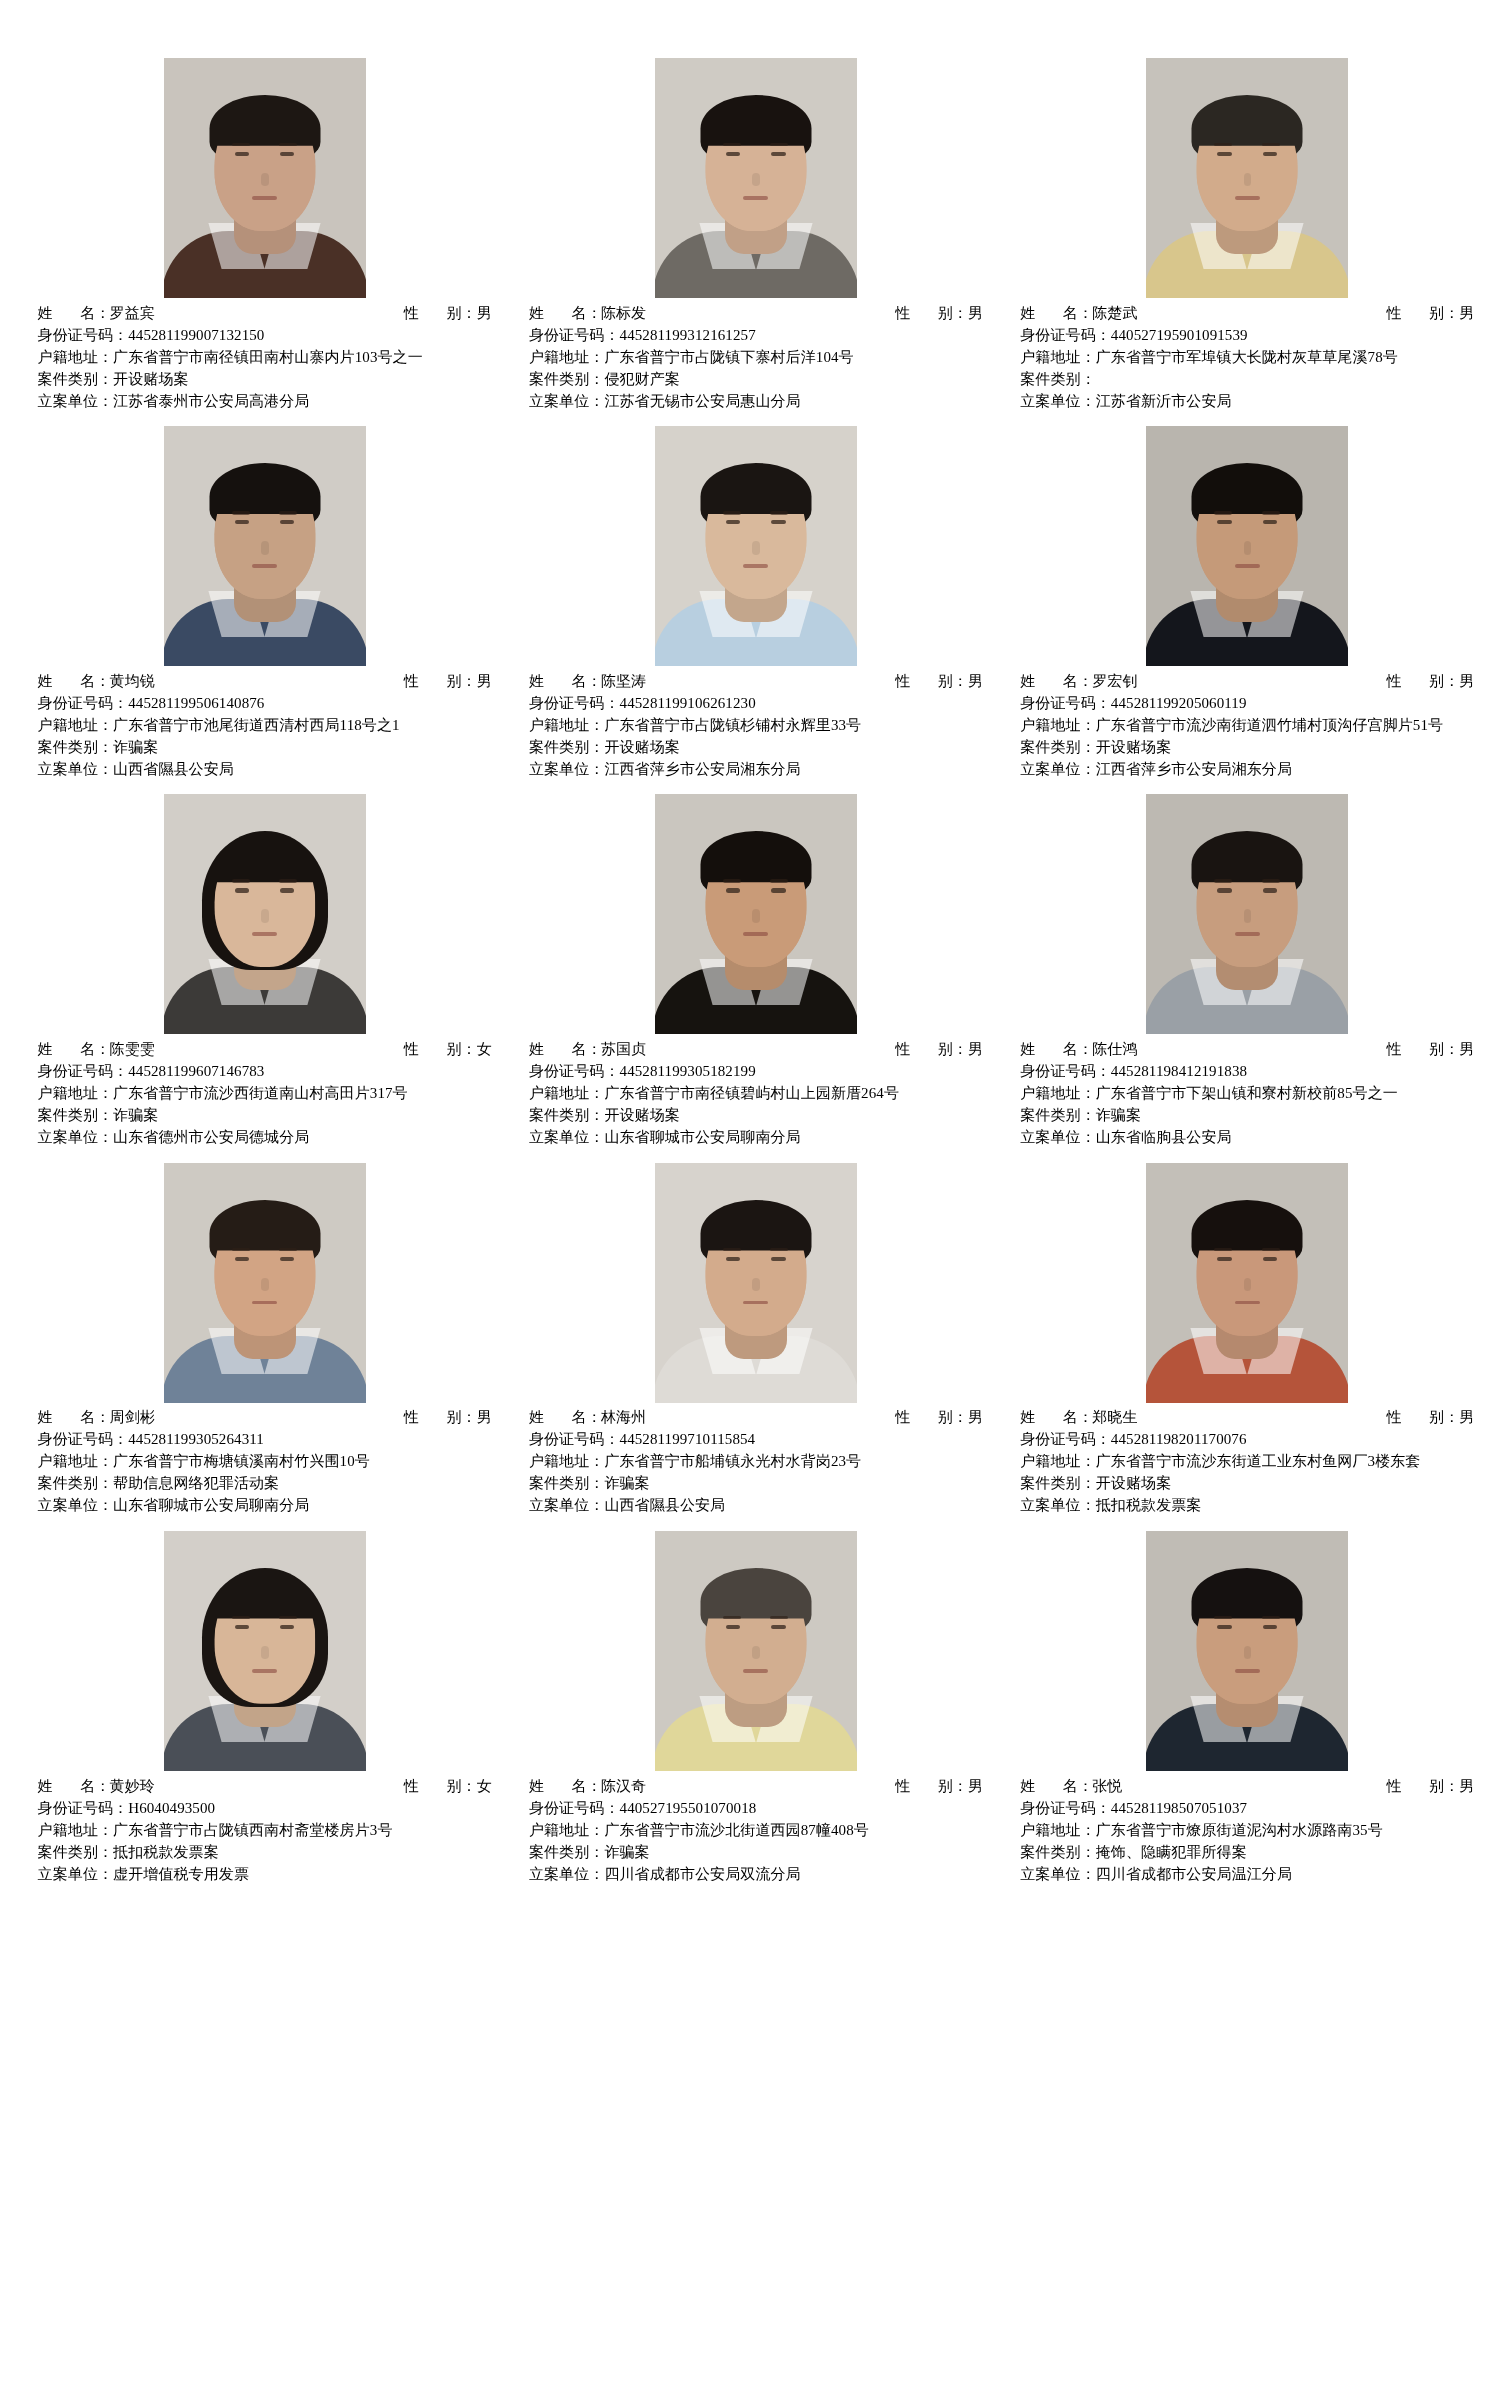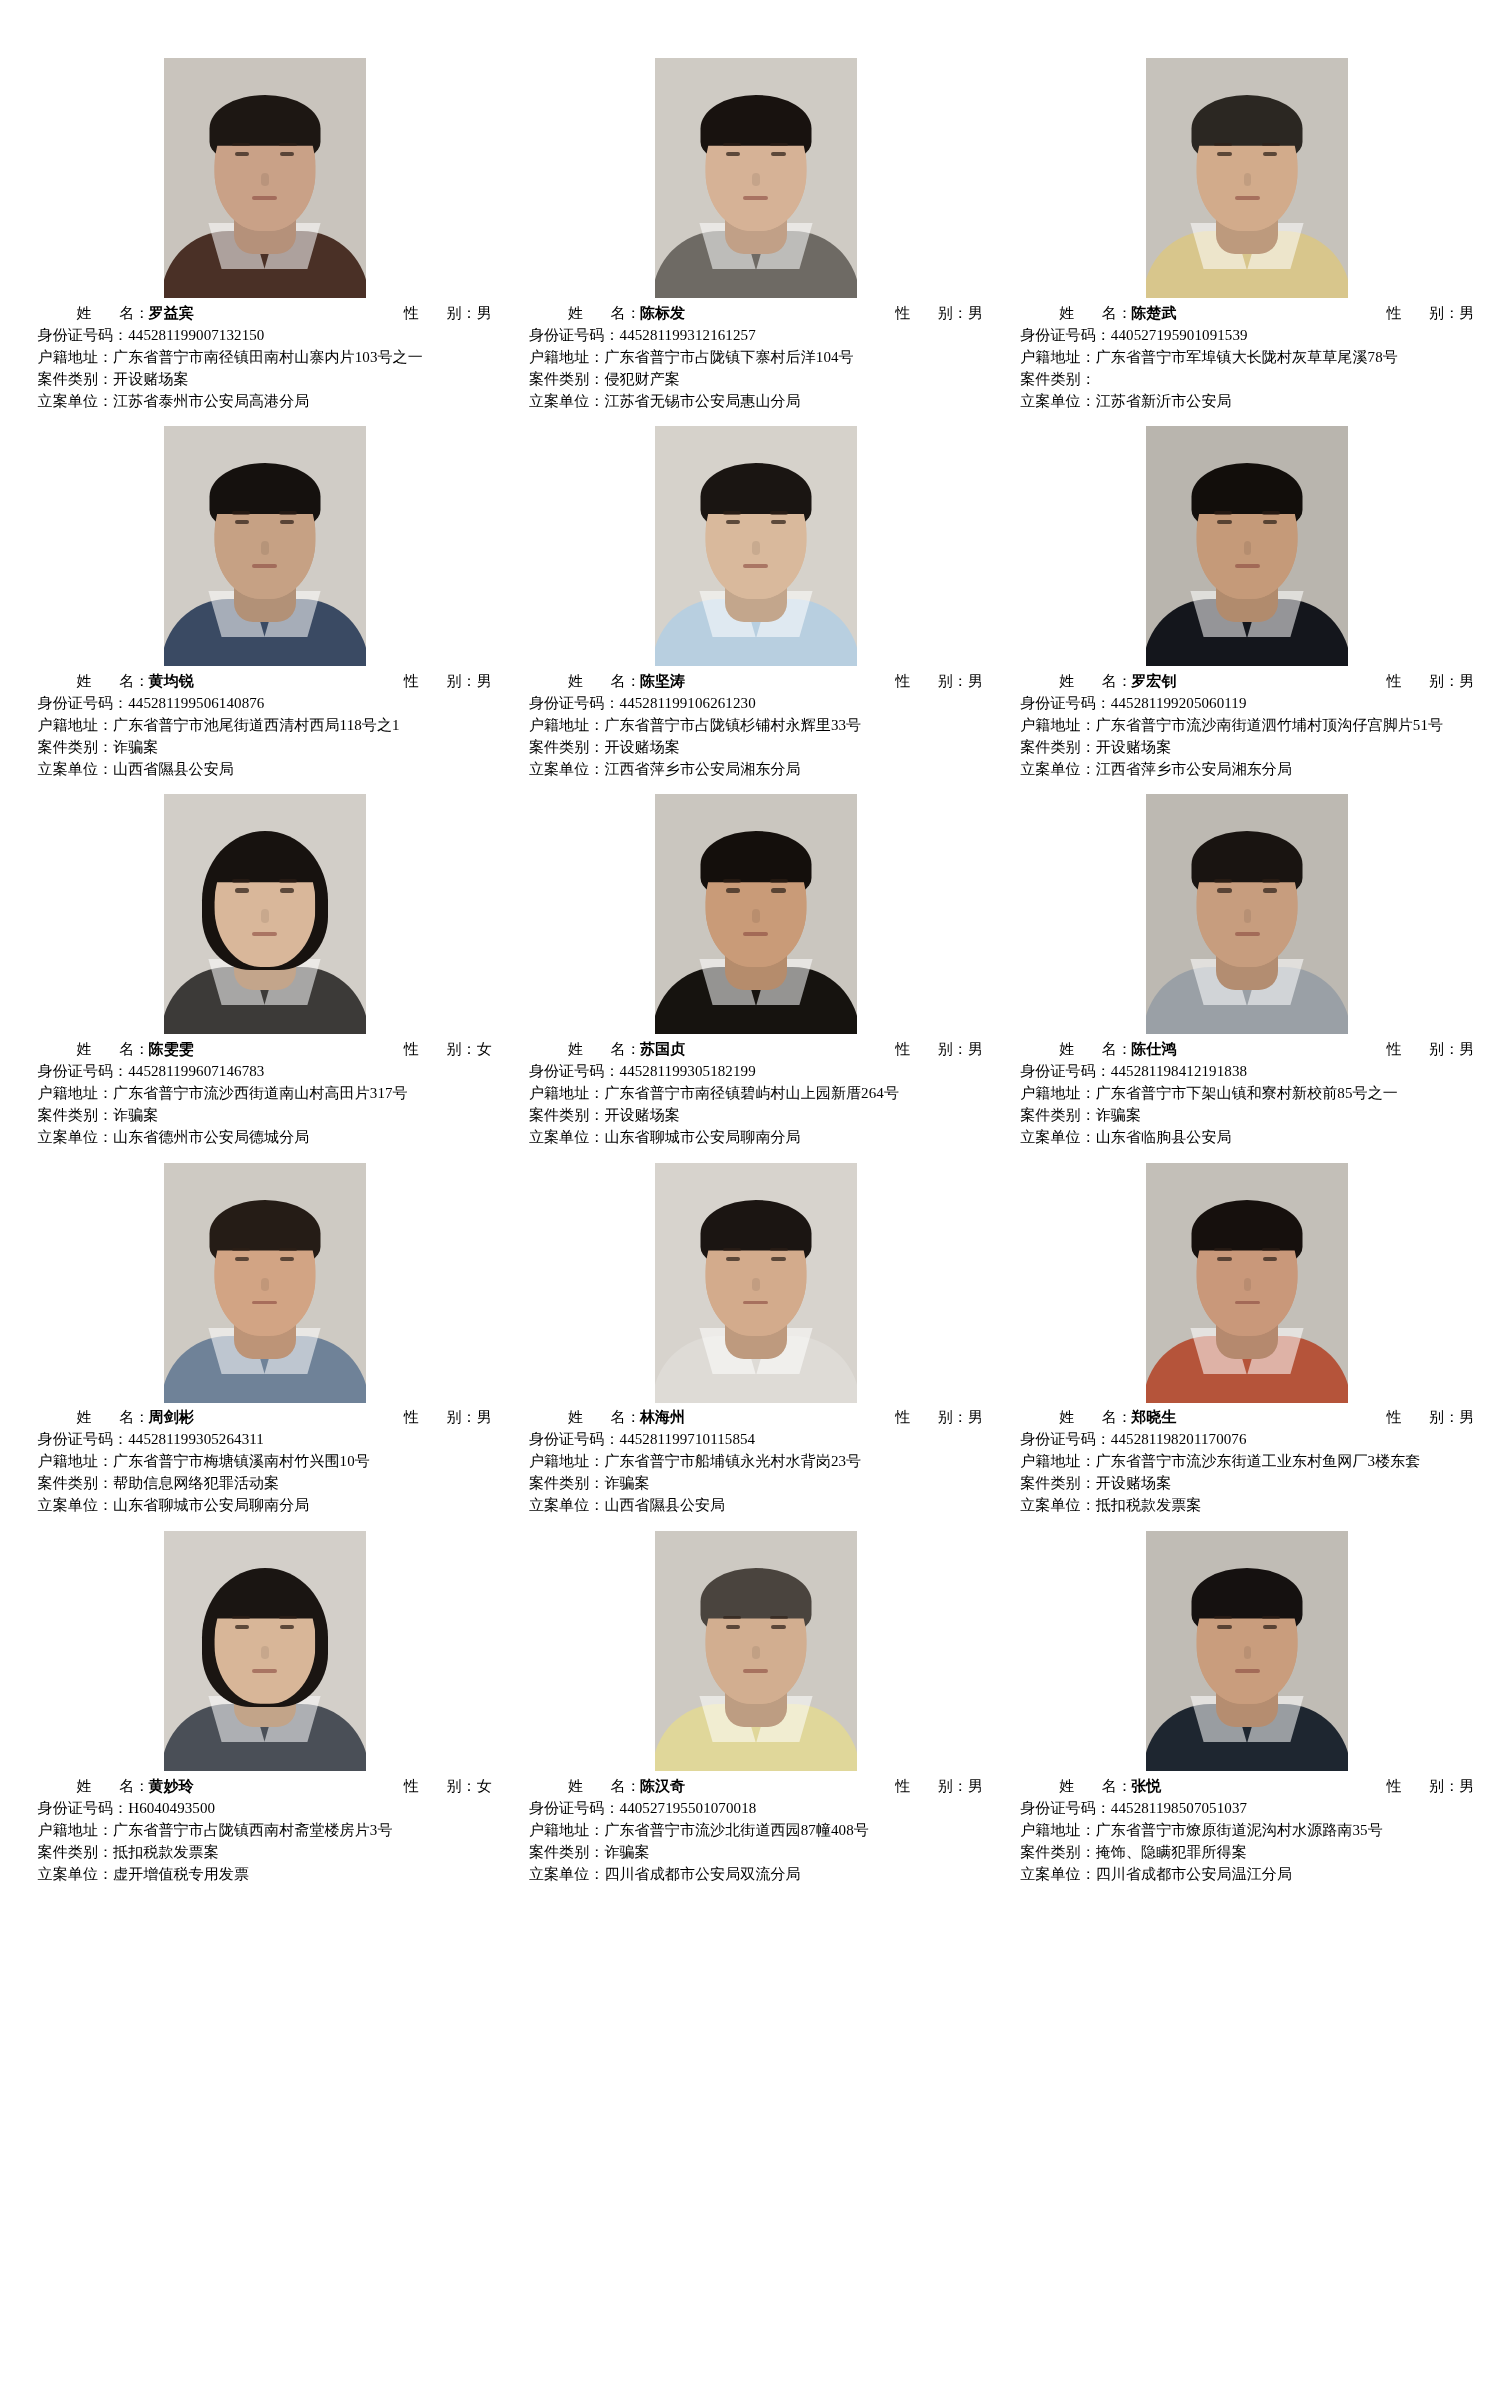--- a/index.html
+++ b/index.html
@@ -169,26 +169,24 @@
     flex: 0 0 auto;
     white-space: nowrap;
   }
   .lbl-name {
     display: inline-block;
     width: 72px;
   }
   .lbl-name .sp { letter-spacing: 12.5px; }
   .val {
     flex: 1 1 auto;
-    font-weight: bold;
   }
   .name-line {
     display: flex;
     align-items: flex-start;
-    margin-left: 39px;
   }
   .name-val {
     min-width: 96px;
     padding-right: 4.8px;
   }
   .sex-lbl {
     white-space: nowrap;
   }
   .sex-lbl .sp { letter-spacing: 12.5px; }
   .hang {

